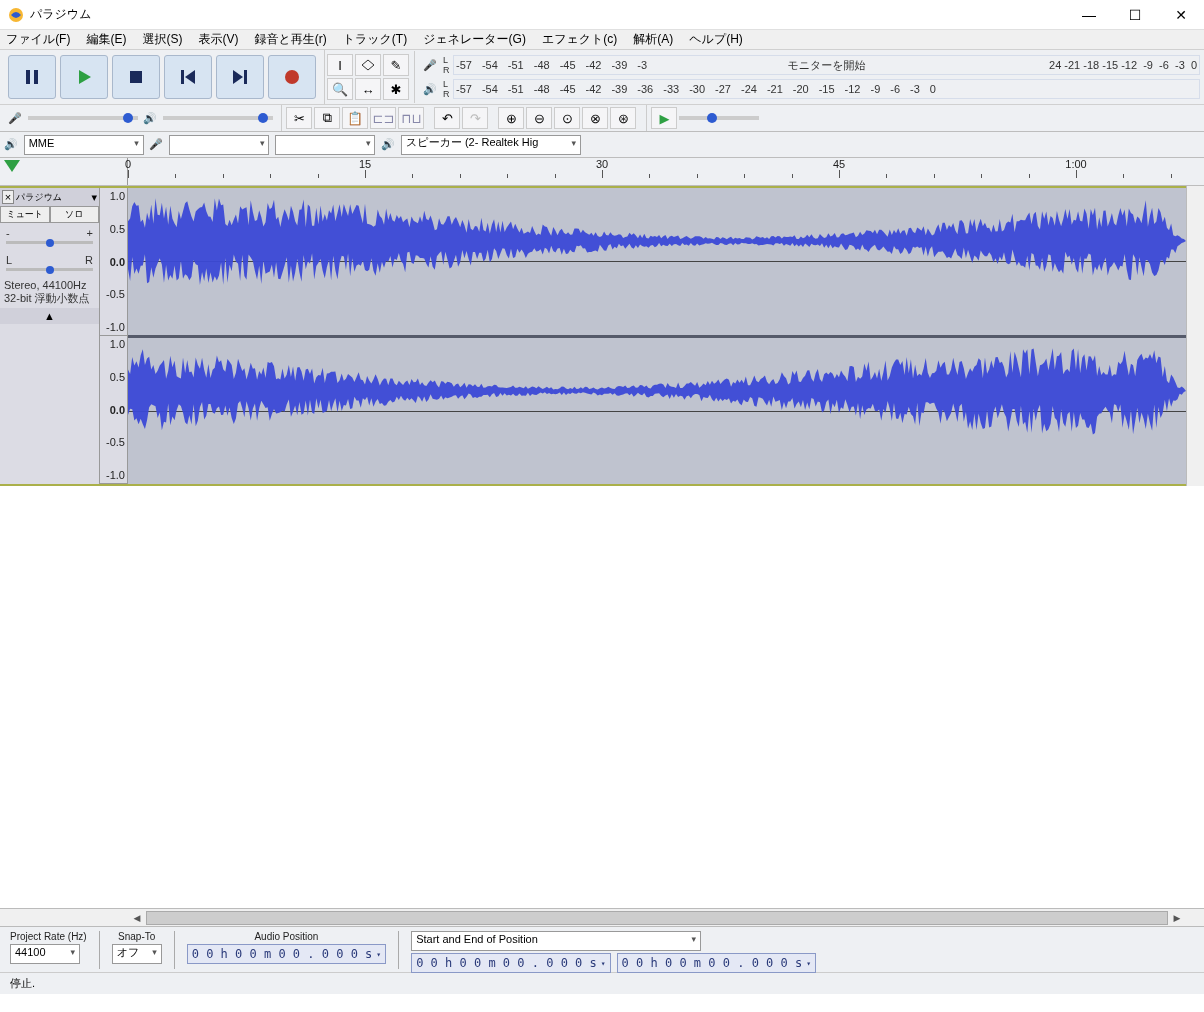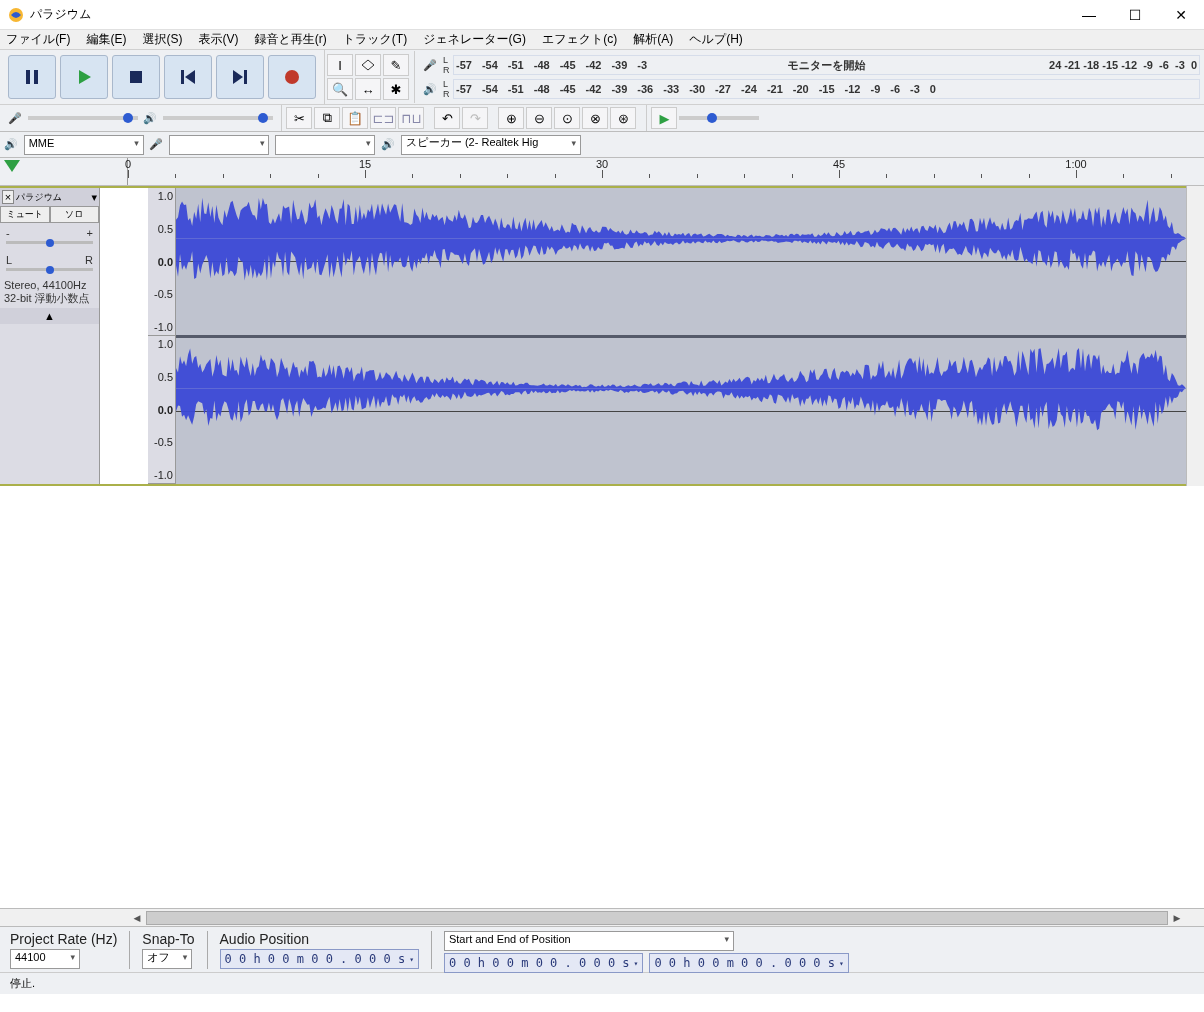--- a/index.html
+++ b/index.html
@@ -17,21 +17,21 @@
 .tbtn { width: 48px; height: 44px; background: #d7e4f2; border: 1px solid #a9b8cc; border-radius: 3px; display: flex; align-items: center; justify-content: center; }
 .tbtn svg { width: 20px; height: 20px; }
 .tbtn.rec svg circle { fill: #c0392b; }
 .tooltoolbar { display: flex; flex-wrap: wrap; width: 90px; padding: 4px 2px; gap: 2px; border-left: 1px solid #ccc; }
 .smbtn { width: 26px; height: 22px; background: #f5f5f7; border: 1px solid #ccc; display: flex; align-items: center; justify-content: center; font-size: 13px; }
 .meter-section { flex: 1; padding: 2px 4px; border-left: 1px solid #ccc; }
 .meter-row { display: flex; align-items: center; height: 24px; }
 .meter-icon { width: 22px; margin-right: 2px; text-align: center; }
 .meter-lr { width: 10px; font-size: 9px; line-height: 10px; color: #333; }
 .meter-bar { flex: 1; height: 20px; background: #eef0f3; position: relative; overflow: hidden; font-size: 9px; color: #333; display: flex; align-items: center; padding-left: 2px; gap: 10px; border: 1px solid #d6ddea; }
-.meter-bar span { white-space: nowrap; font-weight: bold; }
+.meter-bar span { white-space: nowrap; }
 .slider-row { display: flex; align-items: center; padding: 2px 8px; gap: 6px; }
 .slider-track { width: 110px; height: 4px; background: #ccc; position: relative; }
 .slider-thumb { position: absolute; width: 10px; height: 10px; background: #2d5bd1; border-radius: 50%; top: -3px; }
 .edit-toolbar { display: flex; padding: 2px 4px; gap: 2px; align-items: center; border-left: 1px solid #ccc; }
 .device-row { height: 26px; background: #eef0f3; display: flex; align-items: center; padding: 2px 4px; gap: 6px; border-bottom: 1px solid #bdbdbd; }
 .combo { height: 20px; background: #fff; border: 1px solid #999; padding: 0 18px 4px 4px; display: flex; align-items: center; position: relative; font-size: 11px; }
 .combo::after { content: "▾"; position: absolute; right: 4px; font-size: 9px; color: #555; }
 .timeline { height: 28px; background: #eef0f3; border-bottom: 1px solid #bdbdbd; display: flex; }
 .tl-left { width: 128px; border-right: 1px solid #999; display:flex; align-items:flex-start; padding:2px;}
 .tl-tri { width:0;height:0;border-left:8px solid transparent;border-right:8px solid transparent;border-top:12px solid #2ea043; margin-left:2px;}
@@ -44,35 +44,35 @@
 .tc-head .x { width: 12px; text-align: center; border: 1px solid #888; background: #eee; }
 .tc-head .name { flex: 1; overflow: hidden; white-space: nowrap; font-size: 9px; }
 .tc-btns { display: flex; justify-content: center; }
 .tc-btns div { flex: 1; text-align: center; border: 1px solid #999; background: #eee; padding: 1px 0; font-size: 9px; }
 .tc-slider { padding: 4px 6px; font-size: 9px; color: #333; }
 .tc-slider .lbls { display: flex; justify-content: space-between; }
 .tc-slider .trk { height: 3px; background: #bbb; position: relative; margin: 2px 0; }
 .tc-slider .th { position: absolute; width: 8px; height: 8px; background: #2d5bd1; border-radius: 50%; top: -2px; left: 50%; transform: translateX(-50%); }
 .tc-info { font-size: 9px; padding: 2px 4px; color: #333; }
 .tc-collapse { text-align:center; padding:2px; background:#d0d0da;}
-.amp-scale { width: 28px; background: #dcdce4; font-size: 9px; color: #222; border-right: 1px solid #999; display: flex; flex-direction: column; margin-left: 48px; }
+.amp-scale { width: 28px; background: #dcdce4; font-size: 9px; color: #222; border-right: 1px solid #999; display: flex; flex-direction: column; }
 .amp-scale .half { flex: 1; display: flex; flex-direction: column; justify-content: space-between; padding: 2px 2px 2px 0; text-align: right; border-bottom: 1px solid #999; }
 .waveforms { flex: 1; background: #bfc3cf; display: flex; flex-direction: column; }
 .wave { flex: 1; background: #bfc3cf; position: relative; overflow: hidden; border-bottom: 3px solid #555a6a; }
 .wave:last-child { border-bottom: none; }
 .wave .mid { position: absolute; top: 50%; left: 0; right: 0; border-top: 1px solid #444; }
 .wave svg { position: absolute; inset: 0; }
 .vscroll { width: 18px; background: #f0f0f0; border-left: 1px solid #bbb; }
 .empty-area { flex: 1; background: #545a72; }
 .hscroll { height: 18px; background: #f0f0f0; border-top: 1px solid #bbb; display: flex; align-items: center; }
 .hscroll .arrow { width: 18px; text-align: center; font-size: 9px; color: #555; }
 .hscroll .thumb { height: 14px; background: #cdcdcd; border: 1px solid #aaa; }
 .status-top { height: 46px; background: #eef0f3; display: flex; align-items: flex-start; padding: 4px 10px; gap: 8px; border-top: 1px solid #bbb; }
 .status-col { display: flex; flex-direction: column; gap: 2px; }
-.status-col .lbl { font-size: 14px; color: #222; }
+.status-col .lbl { font-size: 10px; color: #222; text-align: center; }
 .timecode { background: #e4e8f5; border: 1px solid #8a99c7; padding: 2px 4px; font-family: monospace; font-size: 12px; color: #2a3a7a; display: flex; align-items: center; }
 .timecode::after { content: "▾"; margin-left: 4px; font-size: 8px; }
 .sel-combo { width: 290px; }
 .status-bar { height: 22px; background: #eef0f3; border-top: 1px solid #ccc; padding: 2px 10px; font-size: 11px; display: flex; align-items: center; }
 .col-vsep { border-left:1px solid #aaa; height:38px; margin:0 4px;}
 .main-col { display:flex; flex-direction:column; height: calc(1012px - 30px - 20px - 100px - 26px - 28px - 18px - 46px - 22px); }
 .tracks-and-scroll { display:flex; }
 .tracks-col { flex:1; display:flex; flex-direction:column;}
 </style>
 </head>

